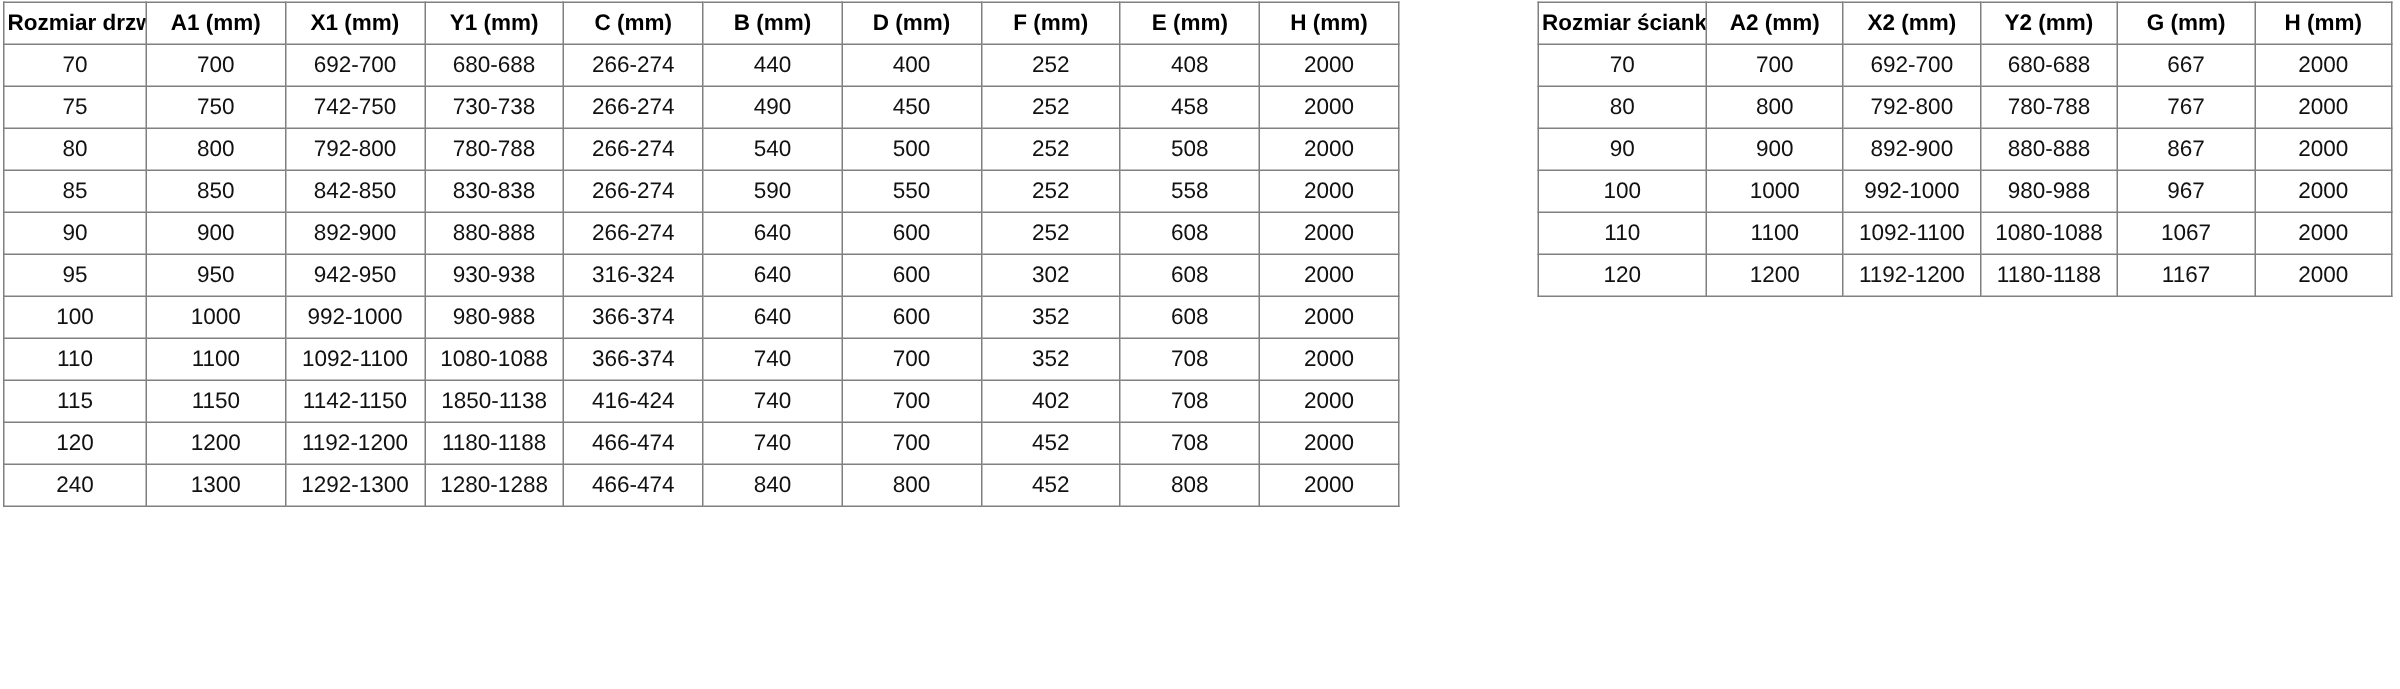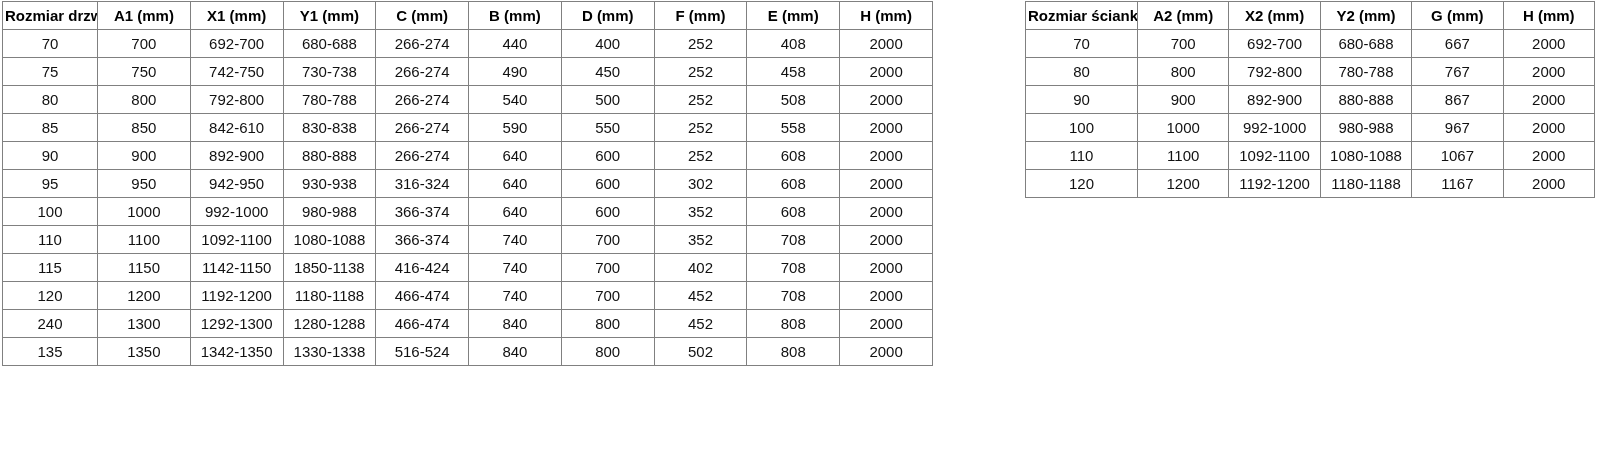--- a/index.html
+++ b/index.html
@@ -109,21 +109,21 @@
           <td>266-274</td>
           <td>540</td>
           <td>500</td>
           <td>252</td>
           <td>508</td>
           <td>2000</td>
         </tr>
         <tr>
           <td>85</td>
           <td>850</td>
-          <td>842-610</td>
+          <td>842-850</td>
           <td>830-838</td>
           <td>266-274</td>
           <td>590</td>
           <td>550</td>
           <td>252</td>
           <td>558</td>
           <td>2000</td>
         </tr>
         <tr>
           <td>90</td>
@@ -202,32 +202,20 @@
           <td>1300</td>
           <td>1292-1300</td>
           <td>1280-1288</td>
           <td>466-474</td>
           <td>840</td>
           <td>800</td>
           <td>452</td>
           <td>808</td>
           <td>2000</td>
         </tr>
-        <tr>
-          <td>135</td>
-          <td>1350</td>
-          <td>1342-1350</td>
-          <td>1330-1338</td>
-          <td>516-524</td>
-          <td>840</td>
-          <td>800</td>
-          <td>502</td>
-          <td>808</td>
-          <td>2000</td>
-        </tr>
       </tbody>
   </table>
 
   <table id="wallTable">
     <thead>
       <tr>
           <th>Rozmiar ścianki</th>
           <th>A2 (mm)</th>
           <th>X2 (mm)</th>
           <th>Y2 (mm)</th>

